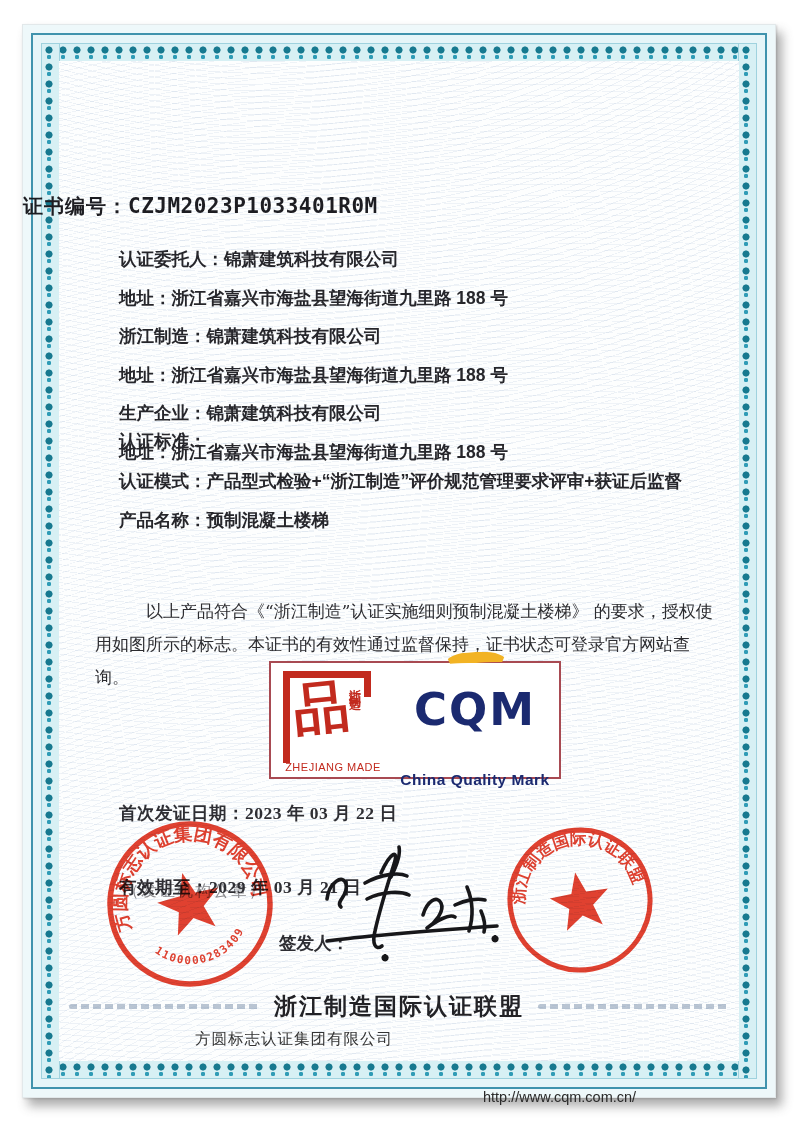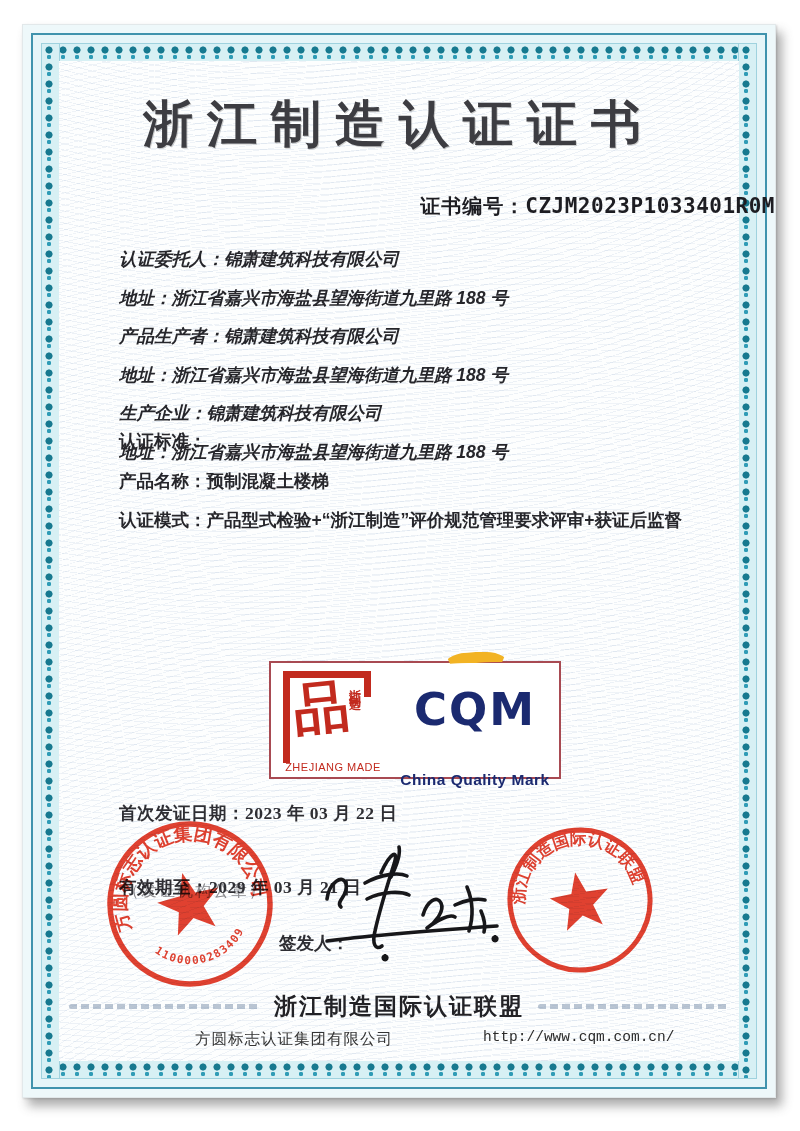--- a/index.html
+++ b/index.html
@@ -37,26 +37,26 @@
   }
   .abs{position:absolute;}
   .title{
     left:0;right:0;top:66px;text-align:center;
     font-family:"DejaVu Serif","Liberation Serif",serif;
     font-size:50px;font-weight:700;color:#3d3d42;letter-spacing:14px;
     text-shadow:1px 1px 0 rgba(60,60,60,.25);
     z-index:2;
   }
   .certno{
-    left:0;right:0;top:168px;text-align:right;z-index:2;
+    left:0;right:0;top:168px;text-align:left;z-index:2;
     font-size:20px;font-weight:700;color:#1d1d22;letter-spacing:1px;
   }
   .certno .num{font-family:"DejaVu Sans Mono",monospace;font-size:21px;font-weight:700;letter-spacing:.5px;}
   .infoblock{left:96px;z-index:2;}
-  .g1{top:222px;font-style:italic;}
+  .g1{top:222px;}
   .g2{top:404px;}
   .row{display:flex;white-space:nowrap;font-size:17.5px;font-weight:700;color:#26262b;}
   .g1 .row{margin-bottom:14.5px;}
   .g2 .row{margin-bottom:15.5px;}
   .statement{
     left:72px;width:618px;top:570px;z-index:2;
     font-family:"DejaVu Serif","Liberation Serif",serif;
     font-size:17px;line-height:33px;color:#2c2c30;text-indent:3em;
   }
   .logobox{
@@ -118,52 +118,51 @@
   .wave{
     flex:1;height:5px;align-self:center;border-radius:3px;
     background:repeating-linear-gradient(90deg, rgba(130,150,175,.55) 0 8px, rgba(130,150,175,0) 8px 12px);
   }
   .alliance{font-size:23px;font-weight:800;color:#222226;letter-spacing:2px;white-space:nowrap;}
   .company{
     left:172px;top:1004px;z-index:2;
     font-family:"Liberation Serif",serif;font-size:15.5px;color:#333;letter-spacing:1px;
   }
   .url{
-    left:460px;top:1004px;z-index:2;
-    font-family:Liberation Mono, monospace;font-size:14.5px;color:#2a2a2a;
+    left:460px;top:1064px;z-index:2;
+    font-family:Liberation Sans, sans-serif;font-size:14.5px;color:#2a2a2a;
   }
 </style>
 </head>
 <body>
 
 <div class="paper">
   <div class="frame-line"></div>
   <div class="band band-top"></div>
   <div class="band band-bottom"></div>
   <div class="band band-left"></div>
   <div class="band band-right"></div>
   <div class="content"></div>
 
-  <div class="abs title">浙江制造认证证书</div>
 
   <div class="abs certno">
     <span>证书编号：</span><span class="num">CZJM2023P1033401R0M</span>
   </div>
 
   <div class="abs infoblock g1">
     <div class="row">
         <span>认证委托人：</span>
         <span>锦萧建筑科技有限公司</span>
       </div>
     <div class="row">
         <span>地址：</span>
         <span>浙江省嘉兴市海盐县望海街道九里路 188 号</span>
       </div>
     <div class="row">
-        <span>产品生产者：</span>
+        <span>浙江制造：</span>
         <span>锦萧建筑科技有限公司</span>
       </div>
     <div class="row">
         <span>地址：</span>
         <span>浙江省嘉兴市海盐县望海街道九里路 188 号</span>
       </div>
     <div class="row">
         <span>生产企业：</span>
         <span>锦萧建筑科技有限公司</span>
       </div>
@@ -171,29 +170,30 @@
         <span>地址：</span>
         <span>浙江省嘉兴市海盐县望海街道九里路 188 号</span>
       </div>
   </div>
 
   <div class="abs infoblock g2">
     <div class="row">
         <span>认证标准：</span>
       </div>
     <div class="row">
+        <span>认证模式：</span>
+        <span>产品型式检验+“浙江制造”评价规范管理要求评审+获证后监督</span>
+      </div>
+    <div class="row">
         <span>产品名称：</span>
         <span>预制混凝土楼梯</span>
       </div>
-    <div class="row">
-        <span>认证模式：</span>
-        <span>产品型式检验+“浙江制造”评价规范管理要求评审+获证后监督</span>
-      </div>
-  </div>
-
+  </div>
+
+  <div class="abs statement">以上产品符合《“浙江制造”认证实施细则预制混凝土楼梯》 的要求，授权使用如图所示的标志。本证书的有效性通过监督保持，证书状态可登录官方网站查询。</div>
 
   <div class="abs logobox">
     <div class="zj">
       <div class="zj-top"></div>
       <div class="zj-leftbar"></div>
       <div class="zj-stub"></div>
       <div class="zj-pin">品</div>
       <div class="zj-vert">浙江制造</div>
       <div class="zj-en">ZHEJIANG MADE</div>
     </div>

